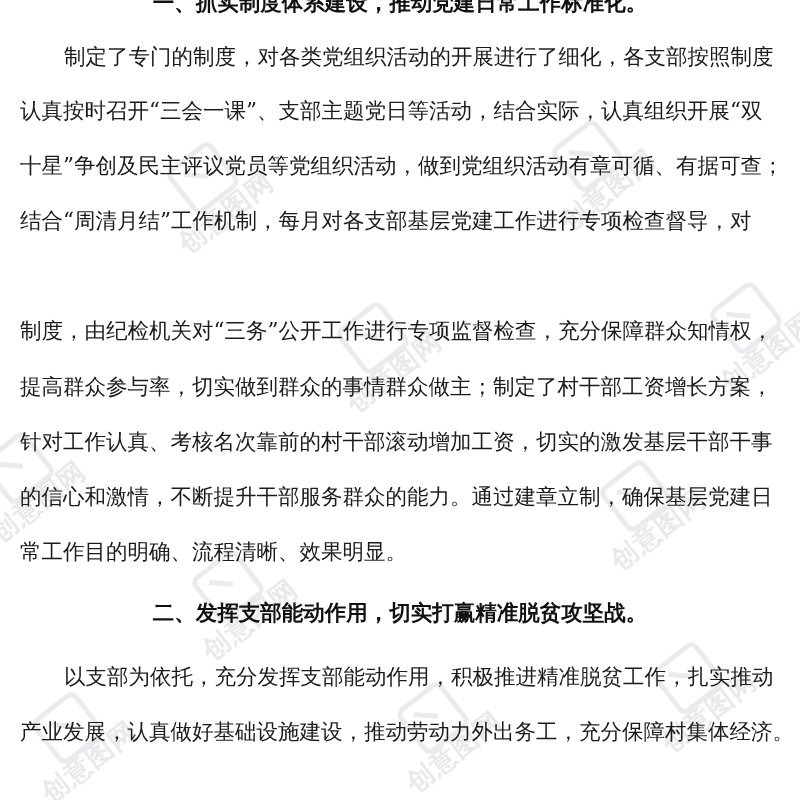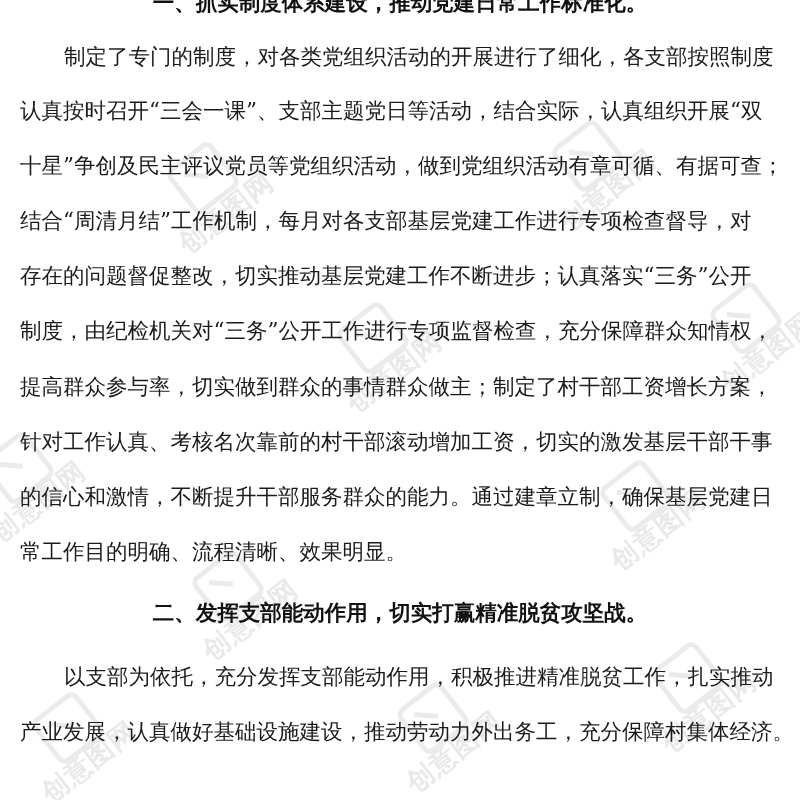--- a/index.html
+++ b/index.html
@@ -147,23 +147,20 @@
     </div>
     <div class="line justify" style="top:100px;">
       <span>认真按时召开“三会一课”、支部主题党日等活动，结合实际，认真组织开展“双</span>
     </div>
     <div class="line justify" style="top:155px;text-align:center;">
       <span>十星”争创及民主评议党员等党组织活动，做到党组织活动有章可循、有据可查；</span>
     </div>
     <div class="line justify" style="top:210px;">
       <span>结合“周清月结”工作机制，每月对各支部基层党建工作进行专项检查督导，对</span>
     </div>
-    <div class="line justify" style="top:265px;">
-      <span>存在的问题督促整改，切实推动基层党建工作不断进步；认真落实“三务”公开</span>
-    </div>
     <div class="line justify" style="top:320px;">
       <span>制度，由纪检机关对“三务”公开工作进行专项监督检查，充分保障群众知情权，</span>
     </div>
     <div class="line justify" style="top:376px;">
       <span>提高群众参与率，切实做到群众的事情群众做主；制定了村干部工资增长方案，</span>
     </div>
     <div class="line justify" style="top:431px;">
       <span>针对工作认真、考核名次靠前的村干部滚动增加工资，切实的激发基层干部干事</span>
     </div>
     <div class="line justify" style="top:486px;">

